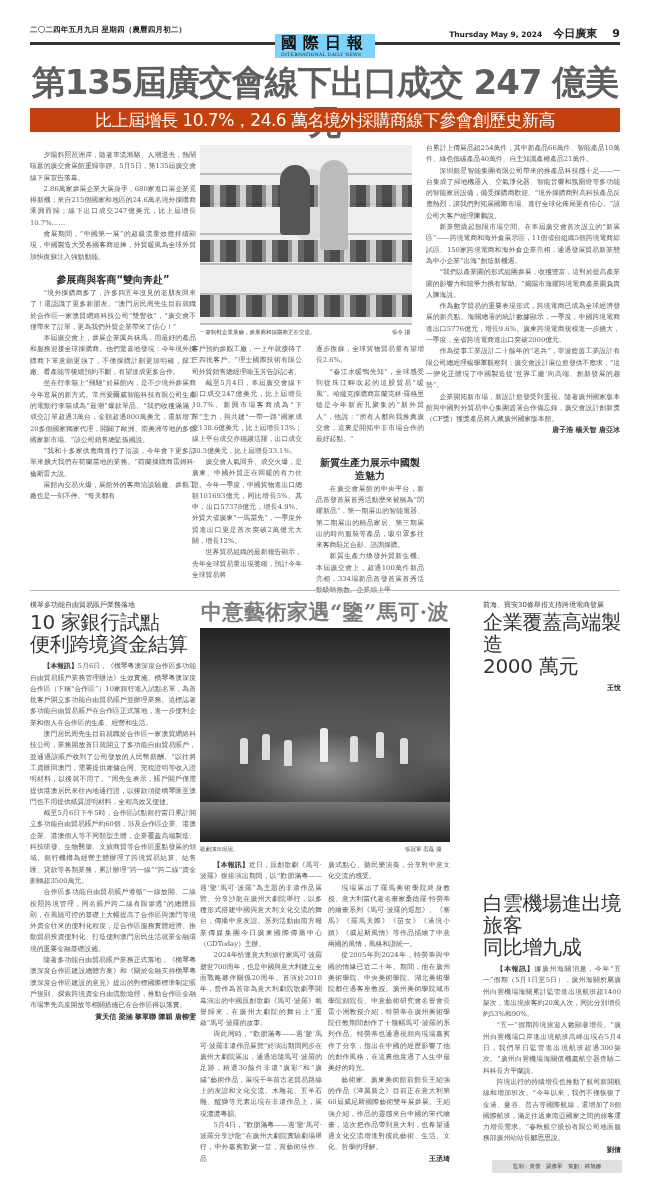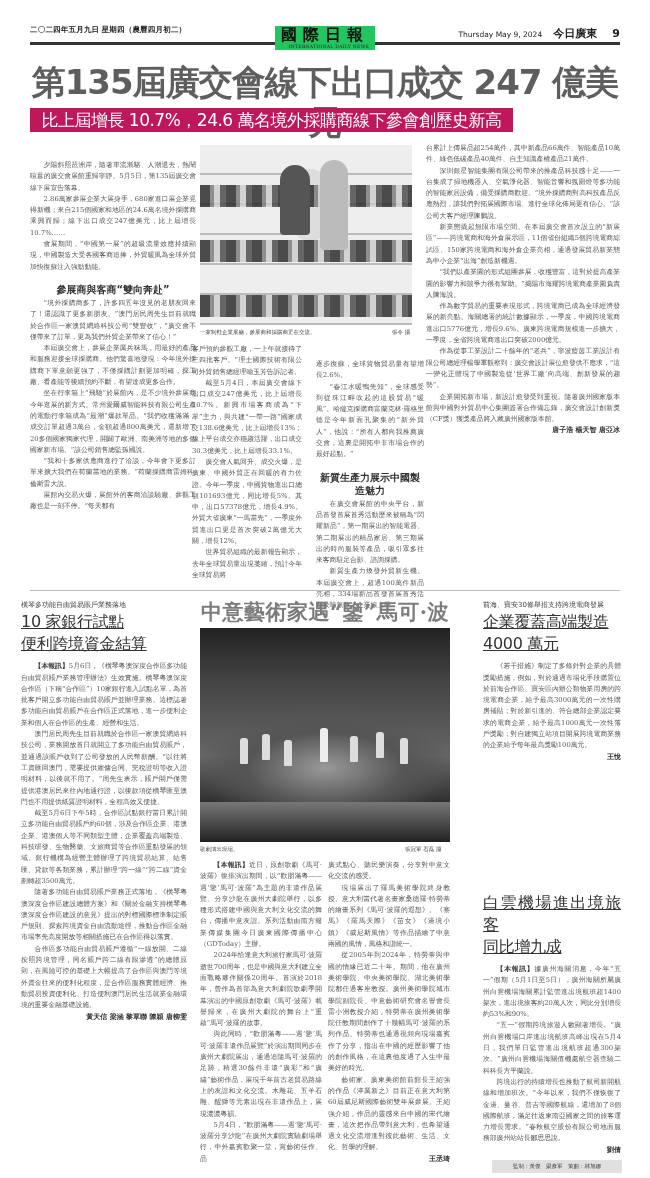--- a/index.html
+++ b/index.html
@@ -1,31 +1,31 @@
 <!DOCTYPE html>
 <html><head>
 <meta charset="utf-8">
 <style>
   * { box-sizing: border-box; margin: 0; padding: 0; }
   html, body { width: 650px; height: 1178px; background: #fff; overflow: hidden; }
   body { font-family: "DejaVu Serif", serif; color: #333; position: relative; }
 
   .masthead { position: absolute; left: 30px; top: 18px; width: 590px; height: 34px; }
   .mh-left { position: absolute; left: 0; top: 7px; font-family: Liberation Sans, sans-serif; font-size: 7.5px; color: #222; font-weight: bold; letter-spacing: 0.2px; }
-  .mh-logo { position: absolute; left: 50%; top: 8px; transform: translateX(-50%); text-align: right; background: #22c55e; padding: 0 6px; z-index: 2; }
+  .mh-logo { position: absolute; left: 50%; top: 16px; transform: translateX(-50%); text-align: left; background: #7dd3fc; padding: 0 6px; z-index: 2; }
   .mh-logo .cn { font-family: "DejaVu Serif", serif; font-size: 16px; font-weight: bold; letter-spacing: 6px; color: #111; line-height: 18px; }
   .mh-logo .en { font-size: 4.5px; color: #222; letter-spacing: 0.3px; line-height: 6px; }
   .mh-right { position: absolute; right: 0; top: 4px; font-family: "DejaVu Sans", sans-serif; color: #222; white-space: nowrap; }
-  .mh-right .date { font-size: 7.5px; font-weight: normal; margin-right: 6px; }
+  .mh-right .date { font-size: 7.5px; font-weight: bold; margin-right: 6px; }
   .mh-right .sect { font-size: 11px; font-weight: bold; margin-right: 10px; }
   .mh-right .pg { font-size: 11px; font-weight: bold; }
   .mh-rule { position: absolute; left: 0; right: 0; top: 24px; height: 3px; background: #333; }
 
   .headline { position: absolute; left: 30px; top: 62px; width: 590px; text-align: center; font-family: "DejaVu Sans", sans-serif; font-weight: bold; font-size: 34px; color: #5e5e5e; letter-spacing: -1px; line-height: 40px; }
-  .subhead { position: absolute; left: 30px; top: 108px; width: 483px; height: 24px; background: #be185d; color: #fff; text-align: center; font-family: "DejaVu Sans", sans-serif; font-size: 17px; line-height: 24px; letter-spacing: -0.5px; }
+  .subhead { position: absolute; left: 30px; top: 108px; width: 590px; height: 24px; background: #c2410c; color: #fff; text-align: center; font-family: "DejaVu Sans", sans-serif; font-size: 17px; line-height: 24px; letter-spacing: -0.5px; }
 
   .col { position: absolute; font-size: 6.8px; line-height: 11.3px; color: #555; text-align: justify; }
   .col p { text-indent: 2em; margin: 0; }
   .col p.noind { text-indent: 0; }
   .col h4 { font-family: "DejaVu Sans", sans-serif; font-size: 10px; font-weight: bold; color: #333; text-align: center; margin: 10px 0 2px; line-height: 13px; }
   .byline { text-align: right; font-family: "DejaVu Sans", sans-serif; font-weight: bold; color: #333; font-size: 7px; }
 
   .photo { position: absolute; overflow: hidden; }
   .photo-top { left: 200px; top: 145px; width: 212px; height: 180px;
     background:
@@ -38,21 +38,21 @@
   .photo-cap { position: absolute; font-size: 5.5px; color: #444; font-family: "DejaVu Sans", sans-serif; }
 
   .stage { left: 200px; top: 628px; width: 250px; height: 214px;
     background:
       radial-gradient(ellipse 130px 60px at 125px 140px, #999 0%, #555 60%, transparent 100%),
       linear-gradient(180deg, #222 0%, #444 25%, #666 60%, #333 80%, #111 100%); }
   .stage .fig { position: absolute; width: 8px; height: 26px; background: #ddd; border-radius: 3px 3px 1px 1px; }
   .stage .floor { position: absolute; left: 0; right: 0; bottom: 0; height: 40px; background: linear-gradient(180deg, #777, #222); }
 
   .kicker { font-family: "DejaVu Sans", sans-serif; font-size: 7px; color: #444; }
-  .story-title { font-family: "DejaVu Sans", sans-serif; font-size: 16px; color: #333; line-height: 22px; font-weight: normal; letter-spacing: -0.3px; text-decoration: underline; }
+  .story-title { font-family: "DejaVu Sans", sans-serif; font-size: 20px; color: #333; line-height: 22px; font-weight: normal; letter-spacing: -0.3px; }
   .center-title { position: absolute; left: 200px; top: 598px; width: 250px; text-align: center; font-family: "DejaVu Serif", serif; font-weight: bold; font-size: 21px; color: #7c7c7c; letter-spacing: 0.5px; }
   .lead { font-family: "DejaVu Sans", sans-serif; font-weight: bold; color: #333; }
 
   .footer-box { position: absolute; left: 492px; top: 1160px; width: 130px; height: 13px; background: #e0e0e0; font-family: "DejaVu Sans", sans-serif; font-size: 5.5px; color: #444; text-align: center; line-height: 13px; }
   .hrule { position: absolute; height: 1px; background: #bbb; }
 </style>
 </head>
 <body>
 
 <div class="masthead">
@@ -65,21 +65,21 @@
     <span class="date">Thursday May 9, 2024</span>
     <span class="sect">今日廣東</span>
     <span class="pg">9</span>
   </div>
   <div class="mh-rule"></div>
 </div>
 
 <h1 class="headline">第135屆廣交會線下出口成交 247 億美元</h1>
 <div class="subhead">比上屆增長 10.7%，24.6 萬名境外採購商線下參會創歷史新高</div>
 
-<div class="col" style="left:30px; top:160px; width:166px;">
+<div class="col" style="left:30px; top:150px; width:166px;">
   <p>夕陽斜照琶洲岸，隨著車流漸駱、人潮退去，熱鬧喧囂的廣交會展館重歸寧靜。5月5日，第135屆廣交會線下展宣告落幕。</p>
   <p>2.86萬家參展企業大展身手，680家進口展企業覓得新機；來自215個國家和地區的24.6萬名境外採購商乘興而歸；線下出口成交247億美元，比上屆增長10.7%……</p>
   <p>會展期間，“中國第一展”的超級流量效應持續顯現，中國製造大受各國客商追捧，外貿暖風為全球外貿加快復蘇注入強勁動能。</p>
   <h4>參展商與客商“雙向奔赴”</h4>
   <p>“境外採購商多了，許多四五年沒見的老朋友回來了！還認識了更多新朋友。”澳門居民周先生目前就職於合作區一家澳貿網絡科技公司“雙豐收”，“廣交會不僅帶來了訂單，更為我們外貿企業帶來了信心！”</p>
   <p>本屆廣交會上，參展企業厲兵秣馬，用最好的產品和服務迎接全球採購商。他們驚喜地發現：今年境外採購商下單意願更強了，不僅採購計劃更加明確，探工廠、看產能等後續預約不斷，有望達成更多合作。</p>
   <p>坐在行李箱上“飛馳”於展館內，是不少境外參展商今年逛展的新方式。常州愛爾威智能科技有限公司生產的電動行李箱成為“最潮”爆款單品。“我們收穫滿滿，成交訂單超過3萬台，金額超過800萬美元，還新增了20多個國家獨家代理，開闢了歐洲、南美洲等地的多個國家新市場。”該公司銷售總監孫國說。</p>
   <p>“我和十多家供應商進行了洽談，今年會下更多訂單來擴大我們在荷蘭當地的業務。”荷蘭採購商雷姆科·倫斯雷大說。</p>
   <p>展館內交易火爆，展館外的客商洽談驗廠、參觀工廠也是一刻不停。“每天都有</p>
 </div>
@@ -94,51 +94,51 @@
 <div class="photo-cap" style="left:200px; top:329px;">一家制鞋企業展廳，參展商和採購商正在交流。</div>
 <div class="photo-cap" style="left:392px; top:329px;">張令 攝</div>
 
 <div class="col" style="left:192px; top:344px; width:110px;">
   <p class="noind">客戶預約參觀工廠，一上午就接待了三四批客戶。”理士國際技術有限公司外貿銷售總經理喻玉芳告訴記者。</p>
   <p>截至5月4日，本屆廣交會線下出口成交247億美元，比上屆增長10.7%。新興市場客商成為“下單”主力，與共建“一帶一路”國家成交138.6億美元，比上屆增長13%；線上平台成交亦穩趨活躍，出口成交30.3億美元，比上屆增長33.1%。</p>
   <p>廣交會人氣回升、成交火爆，是廣東、中國外貿正在回暖的有力佐證。今年一季度，中國貨物進出口總額101693億元，同比增長5%。其中，出口57378億元，增長4.9%。外貿大省廣東“一馬當先”，一季度外貿進出口更是首次突破2萬億元大關，增長12%。</p>
   <p>世界貿易組織的最新報告顯示，去年全球貿易量出現萎縮，預計今年全球貿易將</p>
 </div>
 
-<div class="col" style="left:316px; top:359px; width:108px;">
+<div class="col" style="left:316px; top:344px; width:108px;">
   <p class="noind">逐步復蘇，全球貨物貿易量有望增長2.6%。</p>
   <p>“春江水暖鴨先知”，全球感受到從珠江畔吹起的這股貿易“暖風”。哈薩克採購商富蘭克林·羅格里德是今年新面孔聚集的“新外貿人”，他說：“所有人都向我推薦廣交會，這裏是開拓中非市場合作的最好起點。”</p>
   <h4>新質生產力展示中國製造魅力</h4>
   <p>在廣交會展館的中央平台，新品首發首展首秀活動歷來被稱為“閃耀新品”，第一期展出的智能電器、第二期展出的精品家居、第三期展出的時尚服裝等產品，吸引眾多往來客商駐足合影、諮詢採購。</p>
   <p>新質生產力煥發外貿新生機。本屆廣交會上，超過100萬件新品亮相，334場新品首發首展首秀活動吸睛無數。企業線上平</p>
 </div>
 
 <div class="col" style="left:426px; top:143px; width:194px;">
   <p class="noind">台累計上傳展品超254萬件，其中新產品66萬件、智能產品10萬件、綠色低碳產品40萬件、自主知識產權產品21萬件。</p>
   <p>深圳銀星智能集團有限公司帶來的推產品科技感十足——一台集成了掃地機器人、空氣淨化器、智能音響和氛圍燈等多功能的智能家居設備，備受採購商歡迎。“境外採購商對高科技產品反應熱烈，讓我們對拓展國際市場、進行全球化佈局更有信心。”該公司大客戶經理陳鵬說。</p>
   <p>新業態撬起無限市場空間。在本屆廣交會首次設立的“新展區”——跨境電商和海外倉展示區，11個省份組織5個跨境電商綜試區、150家跨境電商和海外倉企業亮相，通過發展貿易新業態為中小企業“出海”創造新機遇。</p>
   <p>“我們以產業園的形式組團參展，收穫豐富，這對於提高產業園的影響力和競爭力很有幫助。”揭陽市海耀跨境電商產業園負責人陳海說。</p>
   <p>作為數字貿易的重要表現形式，跨境電商已成為全球經濟發展的新亮點。海關總署的統計數據顯示，一季度，中國跨境電商進出口5776億元，增長9.6%。廣東跨境電商規模進一步擴大，一季度，全省跨境電商進出口突破2000億元。</p>
   <p>作為從事工業設計二十餘年的“老兵”，寧波藍茵工業設計有限公司總經理楊學軍觀察到：廣交會設計展位愈發供不應求，“這一變化正體現了中國製造從‘世界工廠’向高端、創新發展的趨勢”。</p>
   <p>企業開拓新市場，新設計愈發受到重視。隨著廣州國家版本館與中國對外貿易中心集團簽署合作備忘錄，廣交會設計創新獎（CF獎）獲獎產品將入藏廣州國家版本館。</p>
   <div class="byline">唐子浩 楊天智 唐亞冰</div>
 </div>
 
 <div class="hrule" style="left:30px; top:590px; width:590px;"></div>
 
-<div class="col" style="left:21px; top:600px; width:166px;">
+<div class="col" style="left:30px; top:600px; width:166px;">
   <div class="kicker">橫琴多功能自由貿易賬戶業務落地</div>
   <div class="story-title">10 家銀行試點</div>
   <div class="story-title">便利跨境資金結算</div>
   <div style="height:6px;"></div>
   <p><span class="lead">【本報訊】</span><span>5月6日，《橫琴粵澳深度合作區多功能自由貿易賬戶業務管理辦法》生效實施。橫琴粵澳深度合作區（下稱“合作區”）10家銀行進入試點名單，為首批客戶開立多功能自由貿易賬戶並辦理業務。這標誌著多功能自由貿易賬戶在合作區正式落地，進一步便利企業和個人在合作區的生產、經營和生活。</span></p>
   <p>澳門居民周先生目前就職於合作區一家澳貿網絡科技公司，業務開放首日就開立了多功能自由貿易賬戶，並通過該賬戶收到了公司發放的人民幣薪酬。“以往將工資匯回澳門，需要提供雇傭合同、完稅證明等收入證明材料，以後就不用了。”周先生表示，賬戶開戶僅需提供港澳居民來往內地通行證，以後款項從橫琴匯至澳門也不用提供紙質證明材料，全程高效又便捷。</p>
   <p>截至5月6日下午5時，合作區試點銀行當日累計開立多功能自由貿易賬戶約60個，涉及合作區企業、港澳企業、港澳個人等不同類型主體，企業覆蓋高端製造、科技研發、生物醫藥、文旅商貿等合作區重點發展的領域。銀行機構為經營主體辦理了跨境貿易結算、結售匯、貸款等各類業務，累計辦理“跨一線”“跨二線”資金劃轉超3500萬元。</p>
+  <p>合作區多功能自由貿易賬戶遵循“一線放開、二線按照跨境管理，同名賬戶跨二線有限滲透”的總體原則，在風險可控的基礎上大幅提高了合作區與澳門等境外資金往來的便利化程度，是合作區服務實體經濟、推動貿易投資便利化、打造便利澳門居民生活就業金融環境的重要金融基礎設施。</p>
   <p>隨著多功能自由貿易賬戶業務正式落地，《橫琴粵澳深度合作區建設總體方案》和《關於金融支持橫琴粵澳深度合作區建設的意見》提出的對標國際標準制定賬戶規則、探索跨境資金自由流動途徑，推動合作區金融市場率先高度開放等相關措施已在合作區得以落實。</p>
-  <p>合作區多功能自由貿易賬戶遵循“一線放開、二線按照跨境管理，同名賬戶跨二線有限滲透”的總體原則，在風險可控的基礎上大幅提高了合作區與澳門等境外資金往來的便利化程度，是合作區服務實體經濟、推動貿易投資便利化、打造便利澳門居民生活就業金融環境的重要金融基礎設施。</p>
   <div class="byline">黃天信 梁涵 黎覃聯 陳穎 唐柳雯</div>
 </div>
 
 <div class="center-title">中意藝術家遇“鑒”馬可·波羅</div>
 <div class="photo stage">
   <div class="fig" style="left:40px; top:110px;"></div>
   <div class="fig" style="left:62px; top:106px;"></div>
   <div class="fig" style="left:84px; top:112px;"></div>
   <div class="fig" style="left:120px; top:100px; height:34px; background:#eee;"></div>
   <div class="fig" style="left:150px; top:108px;"></div>
@@ -159,23 +159,22 @@
   <p class="noind">廣式點心、聽民樂演奏，分享對中意文化交流的感受。</p>
   <p>現場展出了羅馬美術學院終身教授、意大利當代著名畫家桑德羅·特勞蒂的繪畫系列《馬可·波羅的遐想》。《寨馬》《羅馬天際》《苗女》《邊境小鎮》《威尼斯風情》等作品描繪了中意兩國的風情，風格和諧統一。</p>
   <p>從2005年到2024年，特勞蒂與中國的情緣已近二十年。期間，他在廣州美術學院、中央美術學院、湖北美術學院都任過客座教授。廣州美術學院城市學院副院長、中意藝術研究會名譽會長雷小洲教授介紹，特勞蒂在廣州美術學院任教期間創作了十幾幅馬可·波羅的系列作品。特勞蒂也通過視頻向現場嘉賓作了分享，指出在中國的經歷影響了他的創作風格，在這裏他度過了人生中最美好的時光。</p>
   <p>藝術家、廣東美術館前館長王紹強的作品《淬厲新之》目前正在意大利第60屆威尼斯國際藝術雙年展參展。王紹強介紹，作品的靈感來自中國的宋代繪畫，這次把作品帶到意大利，也希望通過文化交流增進對彼此藝術、生活、文化、哲學的理解。</p>
   <div class="byline">王丞琦</div>
 </div>
 
 <div class="col" style="left:483px; top:600px; width:138px;">
   <div class="kicker">前海、寶安30條舉措支持跨境電商發展</div>
   <div class="story-title">企業覆蓋高端製造</div>
-  <div class="story-title">4000 萬元</div>
+  <div class="story-title">2000 萬元</div>
   <div style="height:6px;"></div>
-  <p>《若干措施》制定了多條針對企業的具體獎勵措施，例如，對於通過市場化手段購置位於前海合作區、寶安區內辦公類物業用房的跨境電商企業，給予最高3000萬元的一次性購房補貼；對於新引進的、符合總部企業認定要求的電商企業，給予最高1000萬元一次性落戶獎勵；對自建獨立站項目開展跨境電商業務的企業給予每年最高獎勵100萬元。</p>
   <div class="byline">王悅</div>
 </div>
 
 <div class="col" style="left:483px; top:880px; width:138px;margin-top:12px;">
   <div class="story-title">白雲機場進出境旅客</div>
   <div class="story-title">同比增九成</div>
   <div style="height:6px;"></div>
   <p><span class="lead">【本報訊】</span><span>據廣州海關消息，今年“五一”假期（5月1日至5日），廣州海關所屬廣州白雲機場海關累計監管進出境航班超1400架次，進出境旅客約20萬人次，同比分別增長約53%和90%。</span></p>
   <p>“五一”假期跨境旅遊人數顯著增長。“廣州白雲機場口岸進出境航班高峰出現在5月4日，我們單日監管進出境航班超過300架次。”廣州白雲機場海關值機處航空器查驗二科科長方平蘭說。</p>
   <p>跨境出行的持續增長也推動了航司新開航線和增加班次。“今年以來，我們不僅恢復了金邊、曼谷、普吉等國際航線，還增加了8個國際航班，滿足往返東南亞國家之間的旅客運力增長需求。”春秋航空股份有限公司地面服務部廣州站站長鄒思思說。</p>

